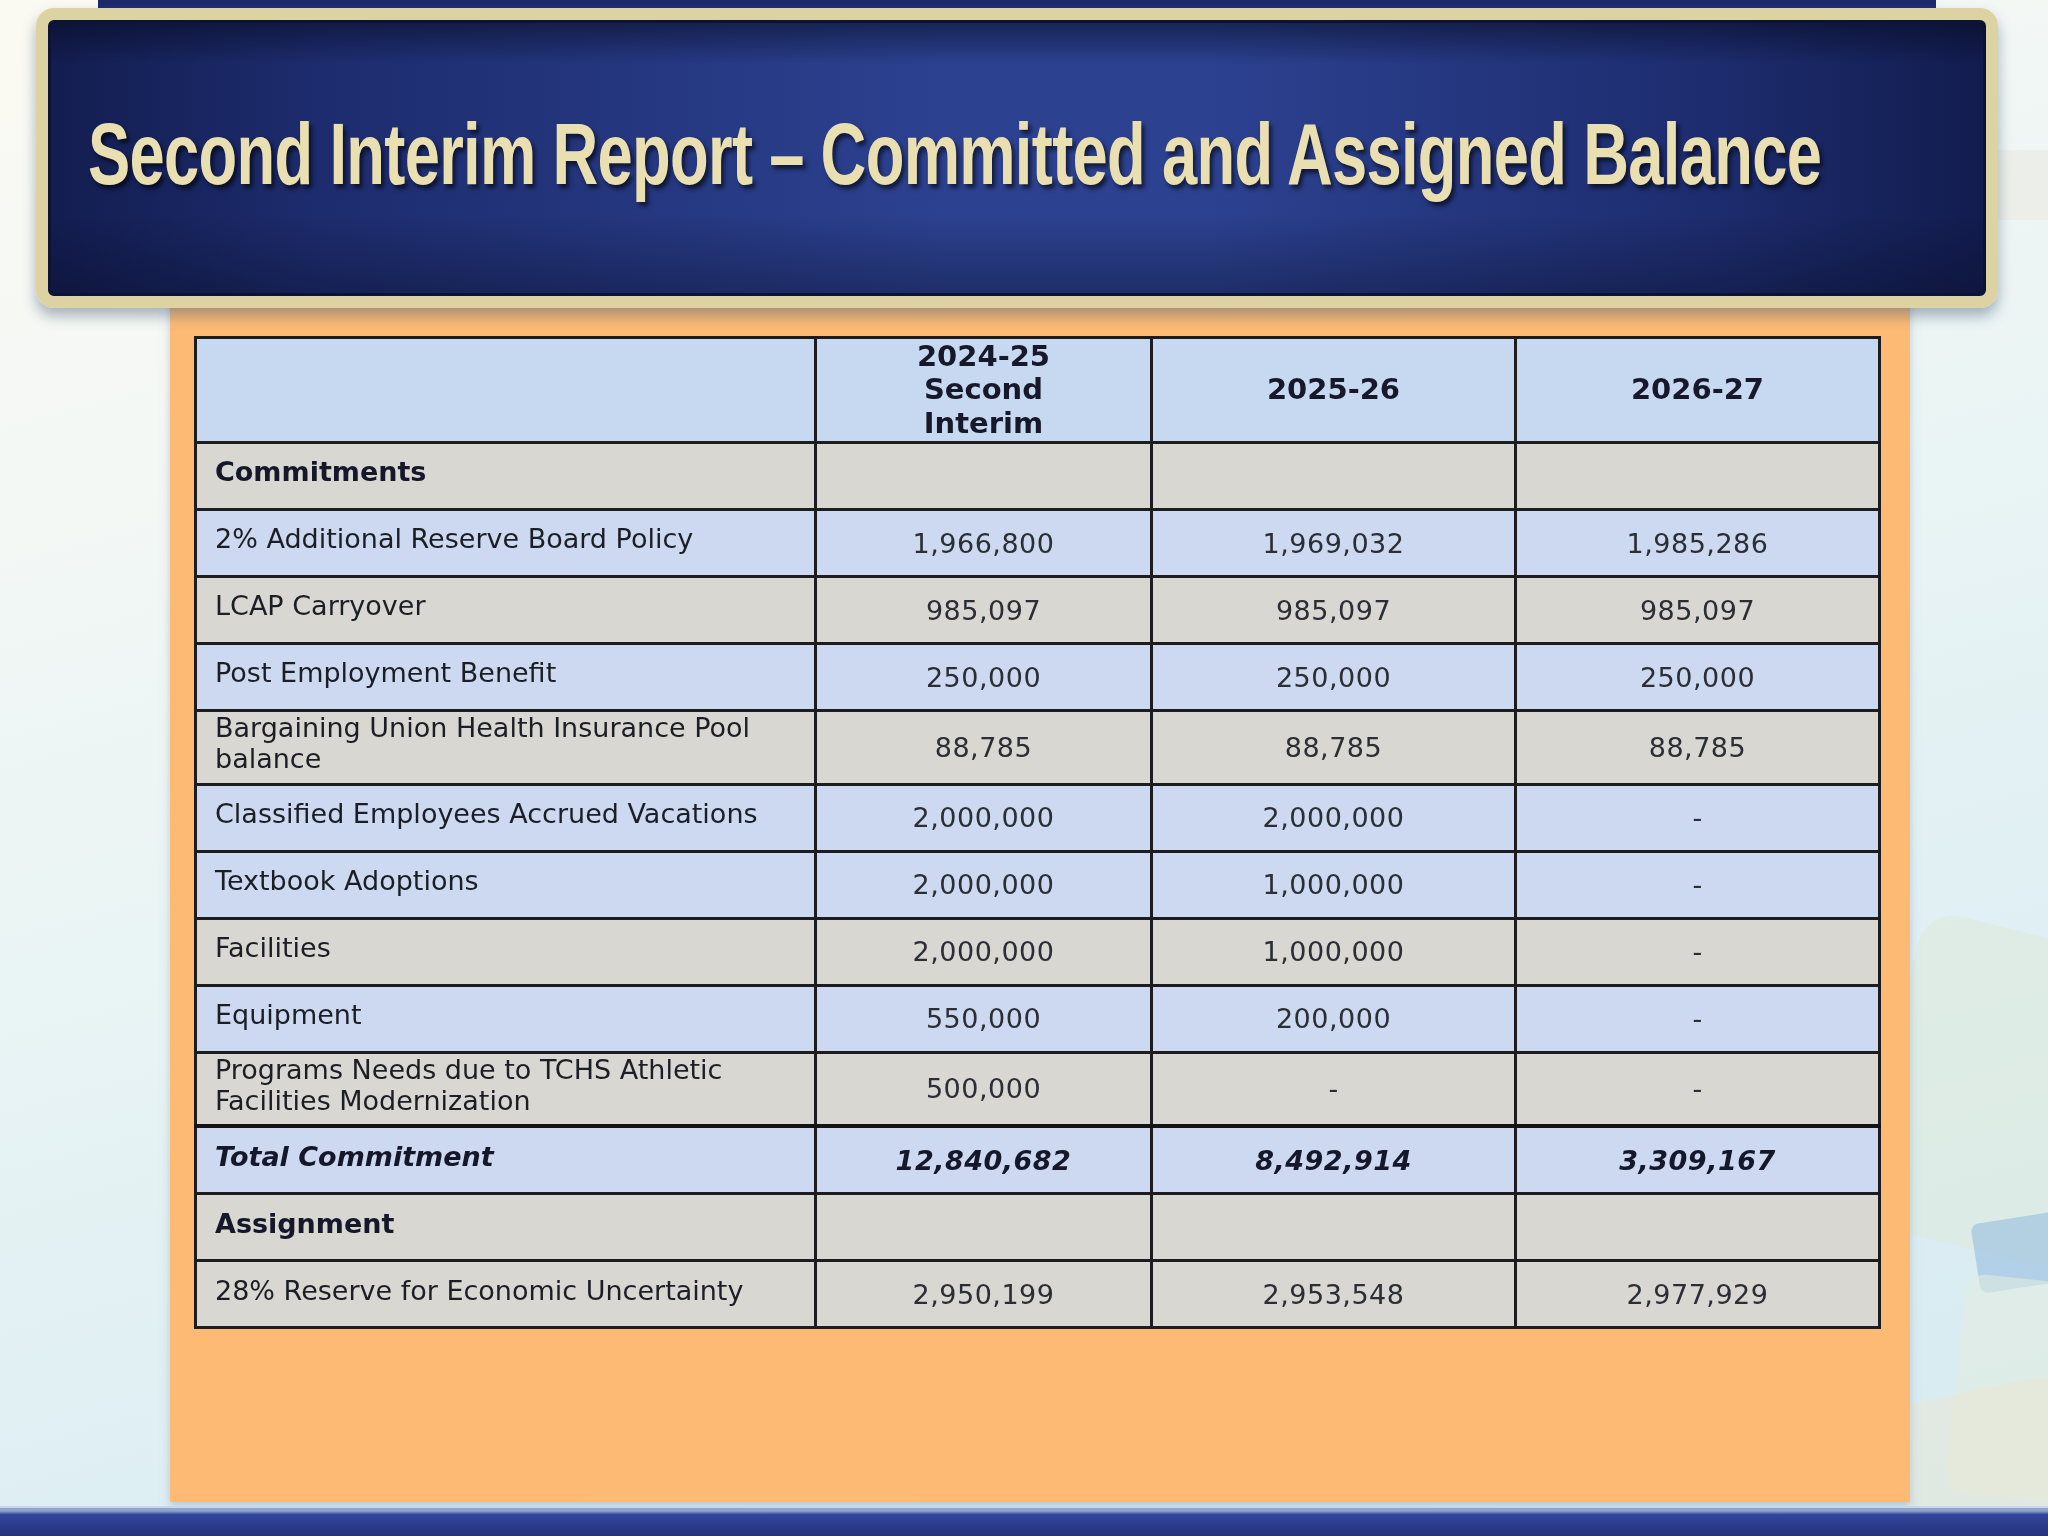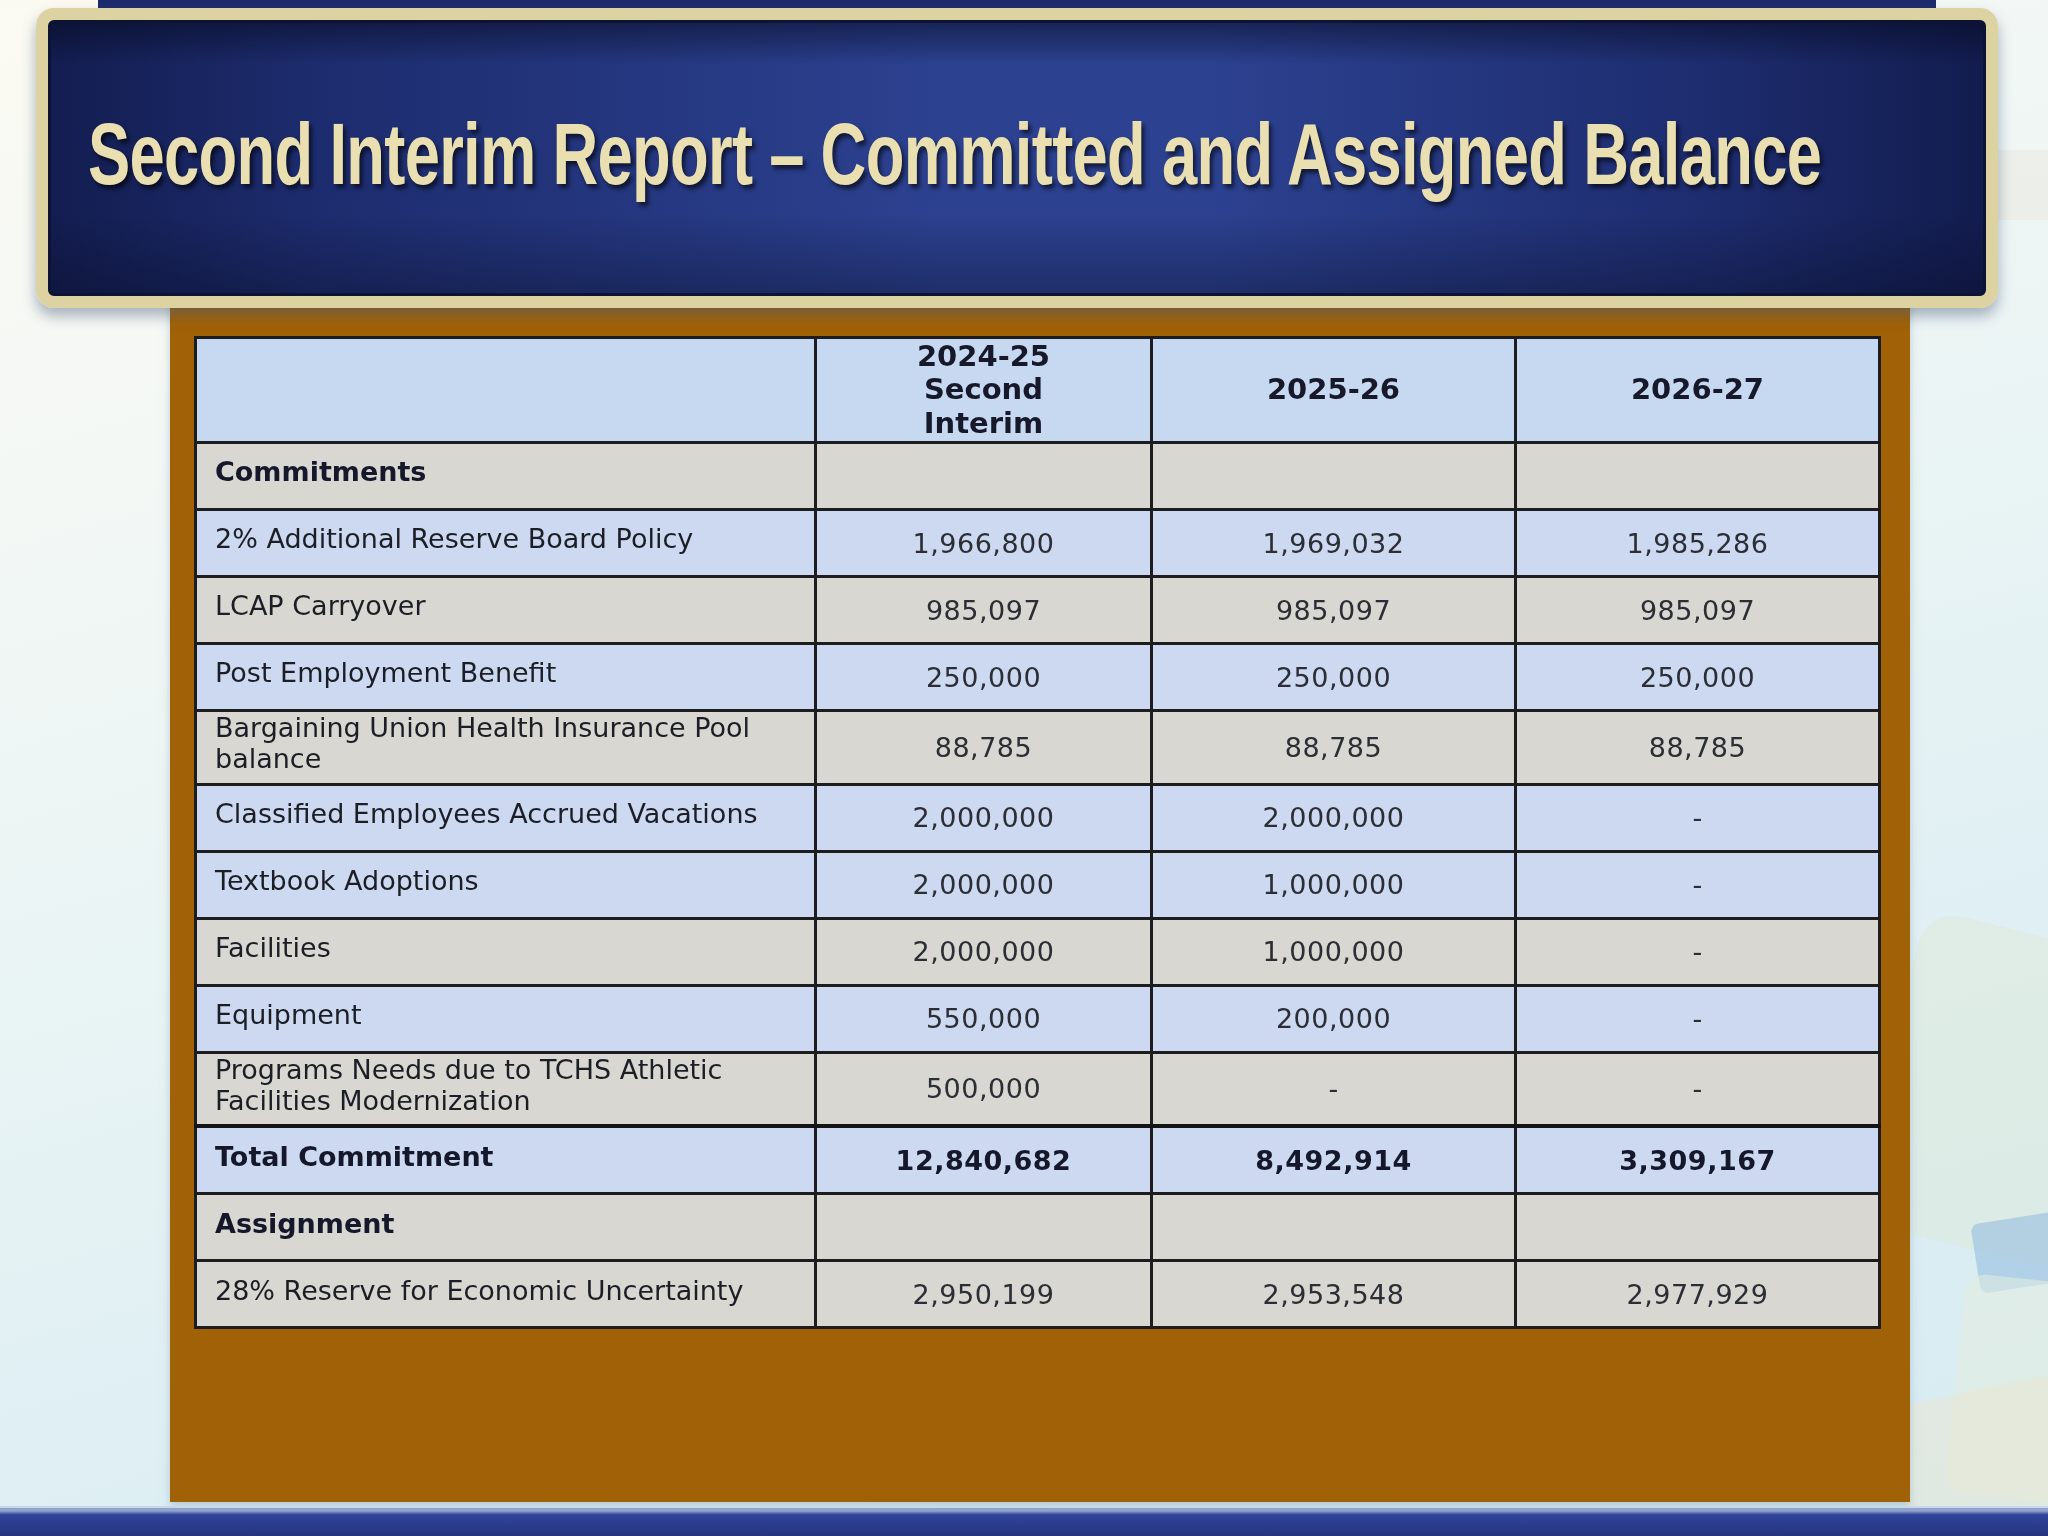--- a/index.html
+++ b/index.html
@@ -39,21 +39,21 @@
     position: absolute; left: 40px; top: 50%; transform: translateY(-54%) scaleX(.72);
     transform-origin: left center;
     font-size: 88px; font-weight: 700; letter-spacing: -1px; white-space: nowrap;
     color: #ead fb0; color: #eadfb0;
     text-shadow: 4px 4px 5px rgba(0,0,0,.6);
   }
 
   
   .panel {
     position: absolute; left: 170px; top: 250px; width: 1740px; height: 1252px;
-    background: #a16207; z-index: 3; overflow: hidden;
+    background: #fdba74; z-index: 3; overflow: hidden;
     box-shadow: 0 4px 8px rgba(140,170,190,.5);
   }
 
   
   table.report {
     position: absolute; left: 24px; top: 86px; width: 1684px;
     border-collapse: collapse; table-layout: fixed;
     font-family: "DejaVu Sans", sans-serif;
     color: #20222a;
   }
@@ -72,21 +72,21 @@
   td.val {
     text-align: center; vertical-align: middle;
     font-size: 27px; letter-spacing: .5px; color: #2c2e36;
   }
   tr.blue td { background: #ccd9f1; }
   tr.gray td { background: #d8d7d2; }
   tr.section td { height: 56px; font-weight: 700; color: #15172a; }
   tr.total td { height: 56px; font-weight: 700; color: #15172a; }
   tr.total td.val { font-weight: 700; }
   tr.data td { height: 56px; }
-  tr.total td { border-top: 4px solid #141416; }
+  tr.total td { border-top: 4px solid #141416; font-style: italic; }
 
   
   .footer-bar {
     position: absolute; left: 0; top: 1506px; width: 2048px; height: 30px; z-index: 6;
     background: linear-gradient(180deg, #8fa3cc 0%, #8fa3cc 10%, #33459a 22%, #2b3c8e 55%, #243379 100%);
     border-top: 2px solid #c6d8ea;
   }
 </style>
 </head>
 <body>

